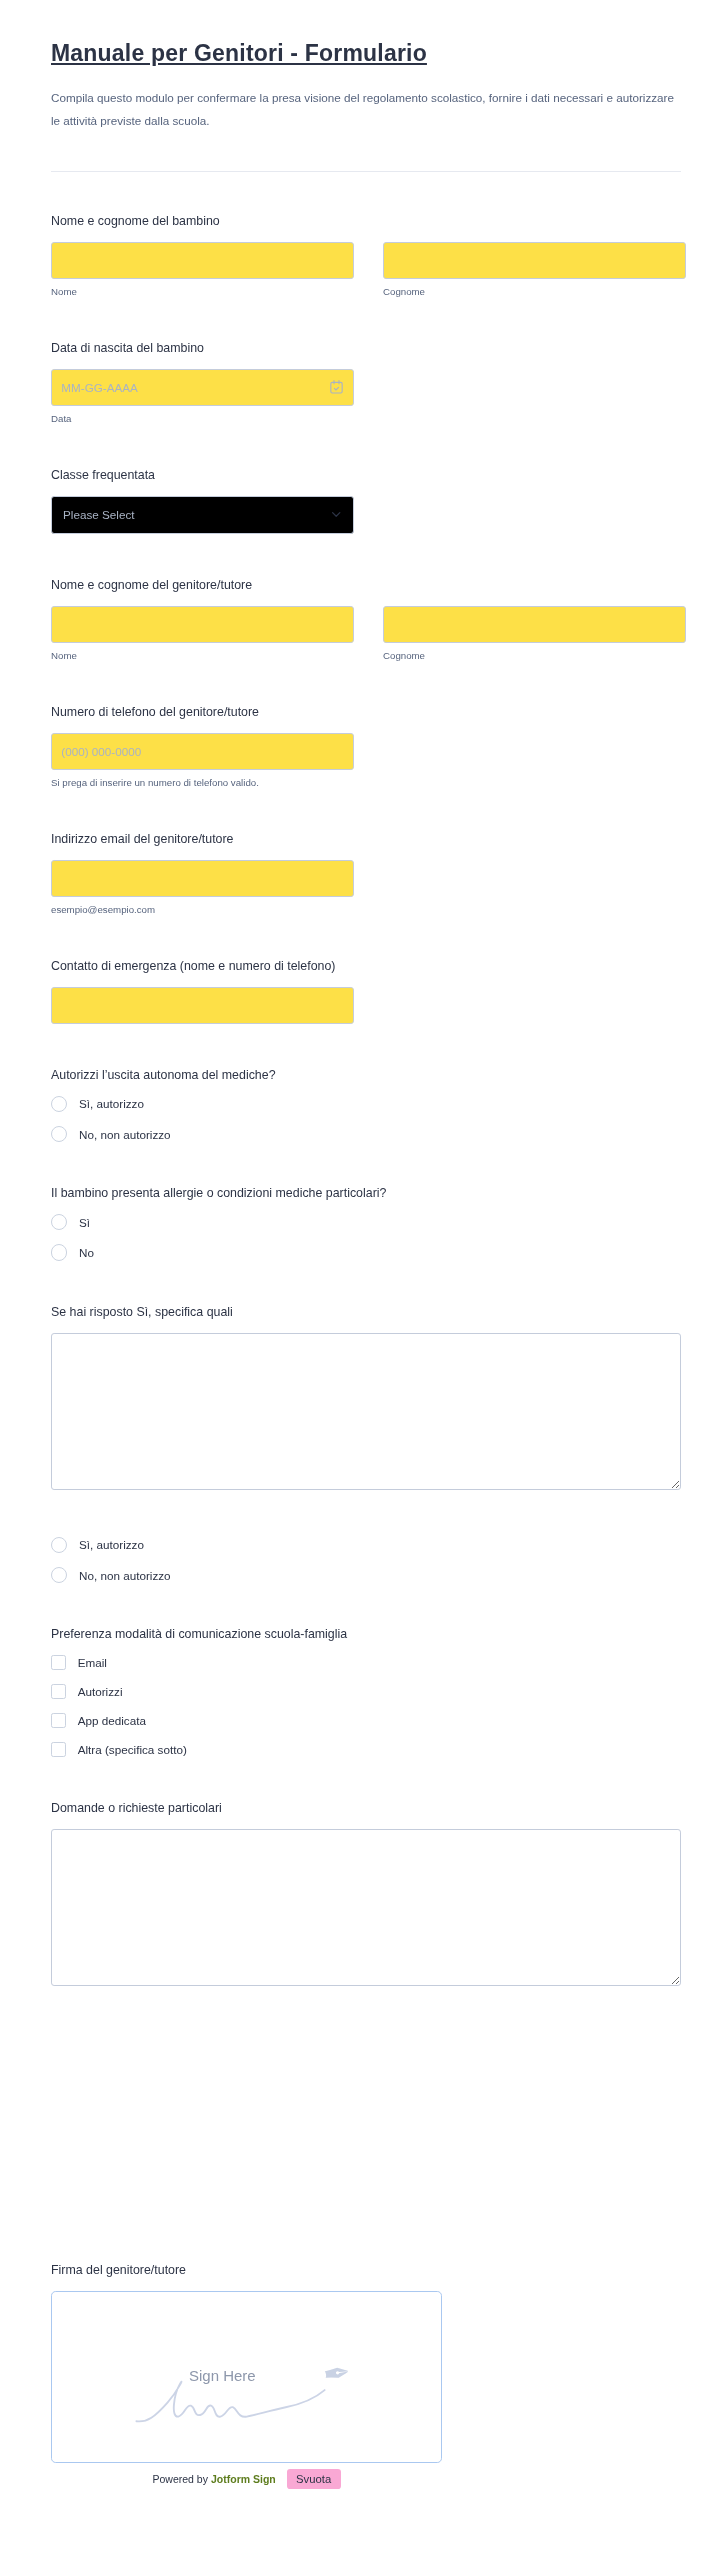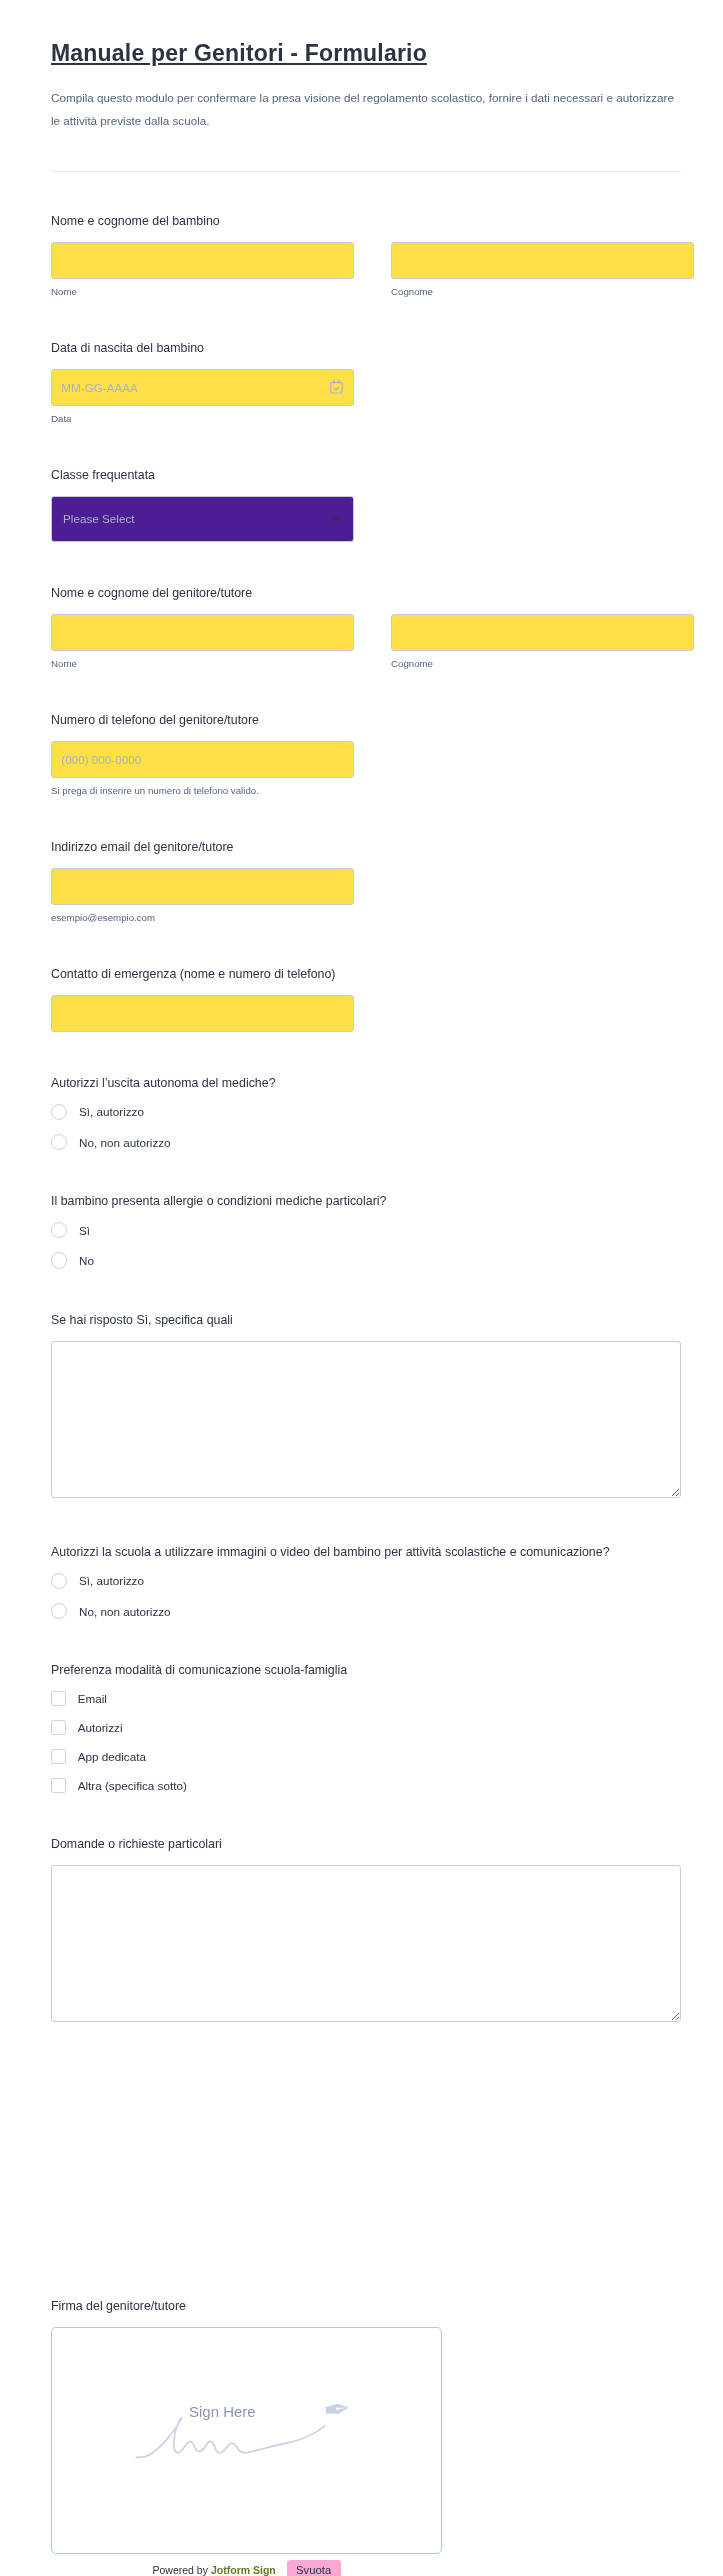--- a/index.html
+++ b/index.html
@@ -14,21 +14,21 @@
   
   .form-header { padding-top: 40px; border-bottom: 0.8px solid #e6e9f0; }
   .form-title { font-size: 23px; font-weight: 700; letter-spacing: 0.2px; color: #2c3345; text-decoration: underline; }
   .form-subtitle { margin-top: 18.7px; margin-bottom: 39px; font-size: 11.7px; line-height: 23px; color: #57647e; max-width: 638px; }
 
   .form-body { padding-top: 42px; }
 
   .form-section { margin-bottom: 44px; }
   .q-label { font-size: 12.4px; font-weight: 500; color: #2c3345; line-height: 15.6px; margin-bottom: 12.4px; max-width: 630px; }
 
-  .row-2col { display: flex; gap: 37px; }
+  .row-2col { display: flex; gap: 29px; }
   .col { width: 303px; }
 
   .text-input {
     width: 303px; height: 37px;
     border: 0.8px solid #c4ccdb; border-radius: 3.1px;
     background: #fde047; padding: 0 9.3px;
     font-family: inherit; font-size: 11.7px; color: #2c3345;
     outline: none;
   }
   .text-input::placeholder { color: #a9b3c4; opacity: 1; }
@@ -42,23 +42,23 @@
   .sub-label { margin-top: 7px; font-size: 9.7px; color: #57647e; }
 
   .input-wrap { position: relative; width: 303px; }
   .input-icon-right {
     position: absolute; right: 9.3px; top: 50%; transform: translateY(-50%);
     width: 17px; height: 17px; pointer-events: none;
   }
 
   
   .select-box {
-    width: 303px; height: 46px;
+    width: 303px; height: 38px;
     border: 0.8px solid #c4ccdb; border-radius: 3.1px;
-    background: #4c1d95; padding: 0 11px;
+    background: #000000; padding: 0 11px;
     display: flex; align-items: center; justify-content: space-between;
     cursor: pointer;
   }
   .select-value { font-size: 11.7px; color: #a9b3c4; }
   .select-chevron { width: 12.4px; height: 12.4px; flex: 0 0 auto; }
 
   
   .opt-row { display: flex; align-items: center; margin-bottom: 14px; }
   .opt-row:last-child { margin-bottom: 0; }
   .radio-circle {
@@ -71,21 +71,21 @@
     border: 0.8px solid #cbd3e0; background: #fff; flex: 0 0 auto;
     cursor: pointer;
   }
   .opt-label { margin-left: 11.7px; font-size: 11.7px; color: #2c3345; }
 
   
   .page-break-spacer { height: 230px; }
 
   
   .sign-box {
-    width: 391px; height: 227px;
+    width: 391px; height: 172px;
     border: 0.8px solid #aac8f0; border-radius: 4.7px;
     background: #fff; position: relative; cursor: crosshair;
   }
   .sign-here-text {
     position: absolute; left: 137px; top: 75px;
     font-size: 15px; color: #8d97ab;
   }
   .sign-squiggle { position: absolute; left: 81px; top: 81px; }
   .sign-pen {
     position: absolute; left: 271px; top: 62px;
@@ -214,21 +214,20 @@
         <span class="opt-label">No</span>
       </div>
     </div>
 
     <div class="form-section">
       <div class="q-label">Se hai risposto Sì, specifica quali</div>
       <textarea class="full-textarea" style=""></textarea>
     </div>
 
     <div class="form-section">
-      <div class="q-label">Autorizzi la scuola a utilizzare immagini o video del bambino per attività scolastiche e comunicazione?</div>
       <div class="opt-row">
         <span class="radio-circle"></span>
         <span class="opt-label">Sì, autorizzo</span>
       </div>
       <div class="opt-row">
         <span class="radio-circle"></span>
         <span class="opt-label">No, non autorizzo</span>
       </div>
     </div>
 

